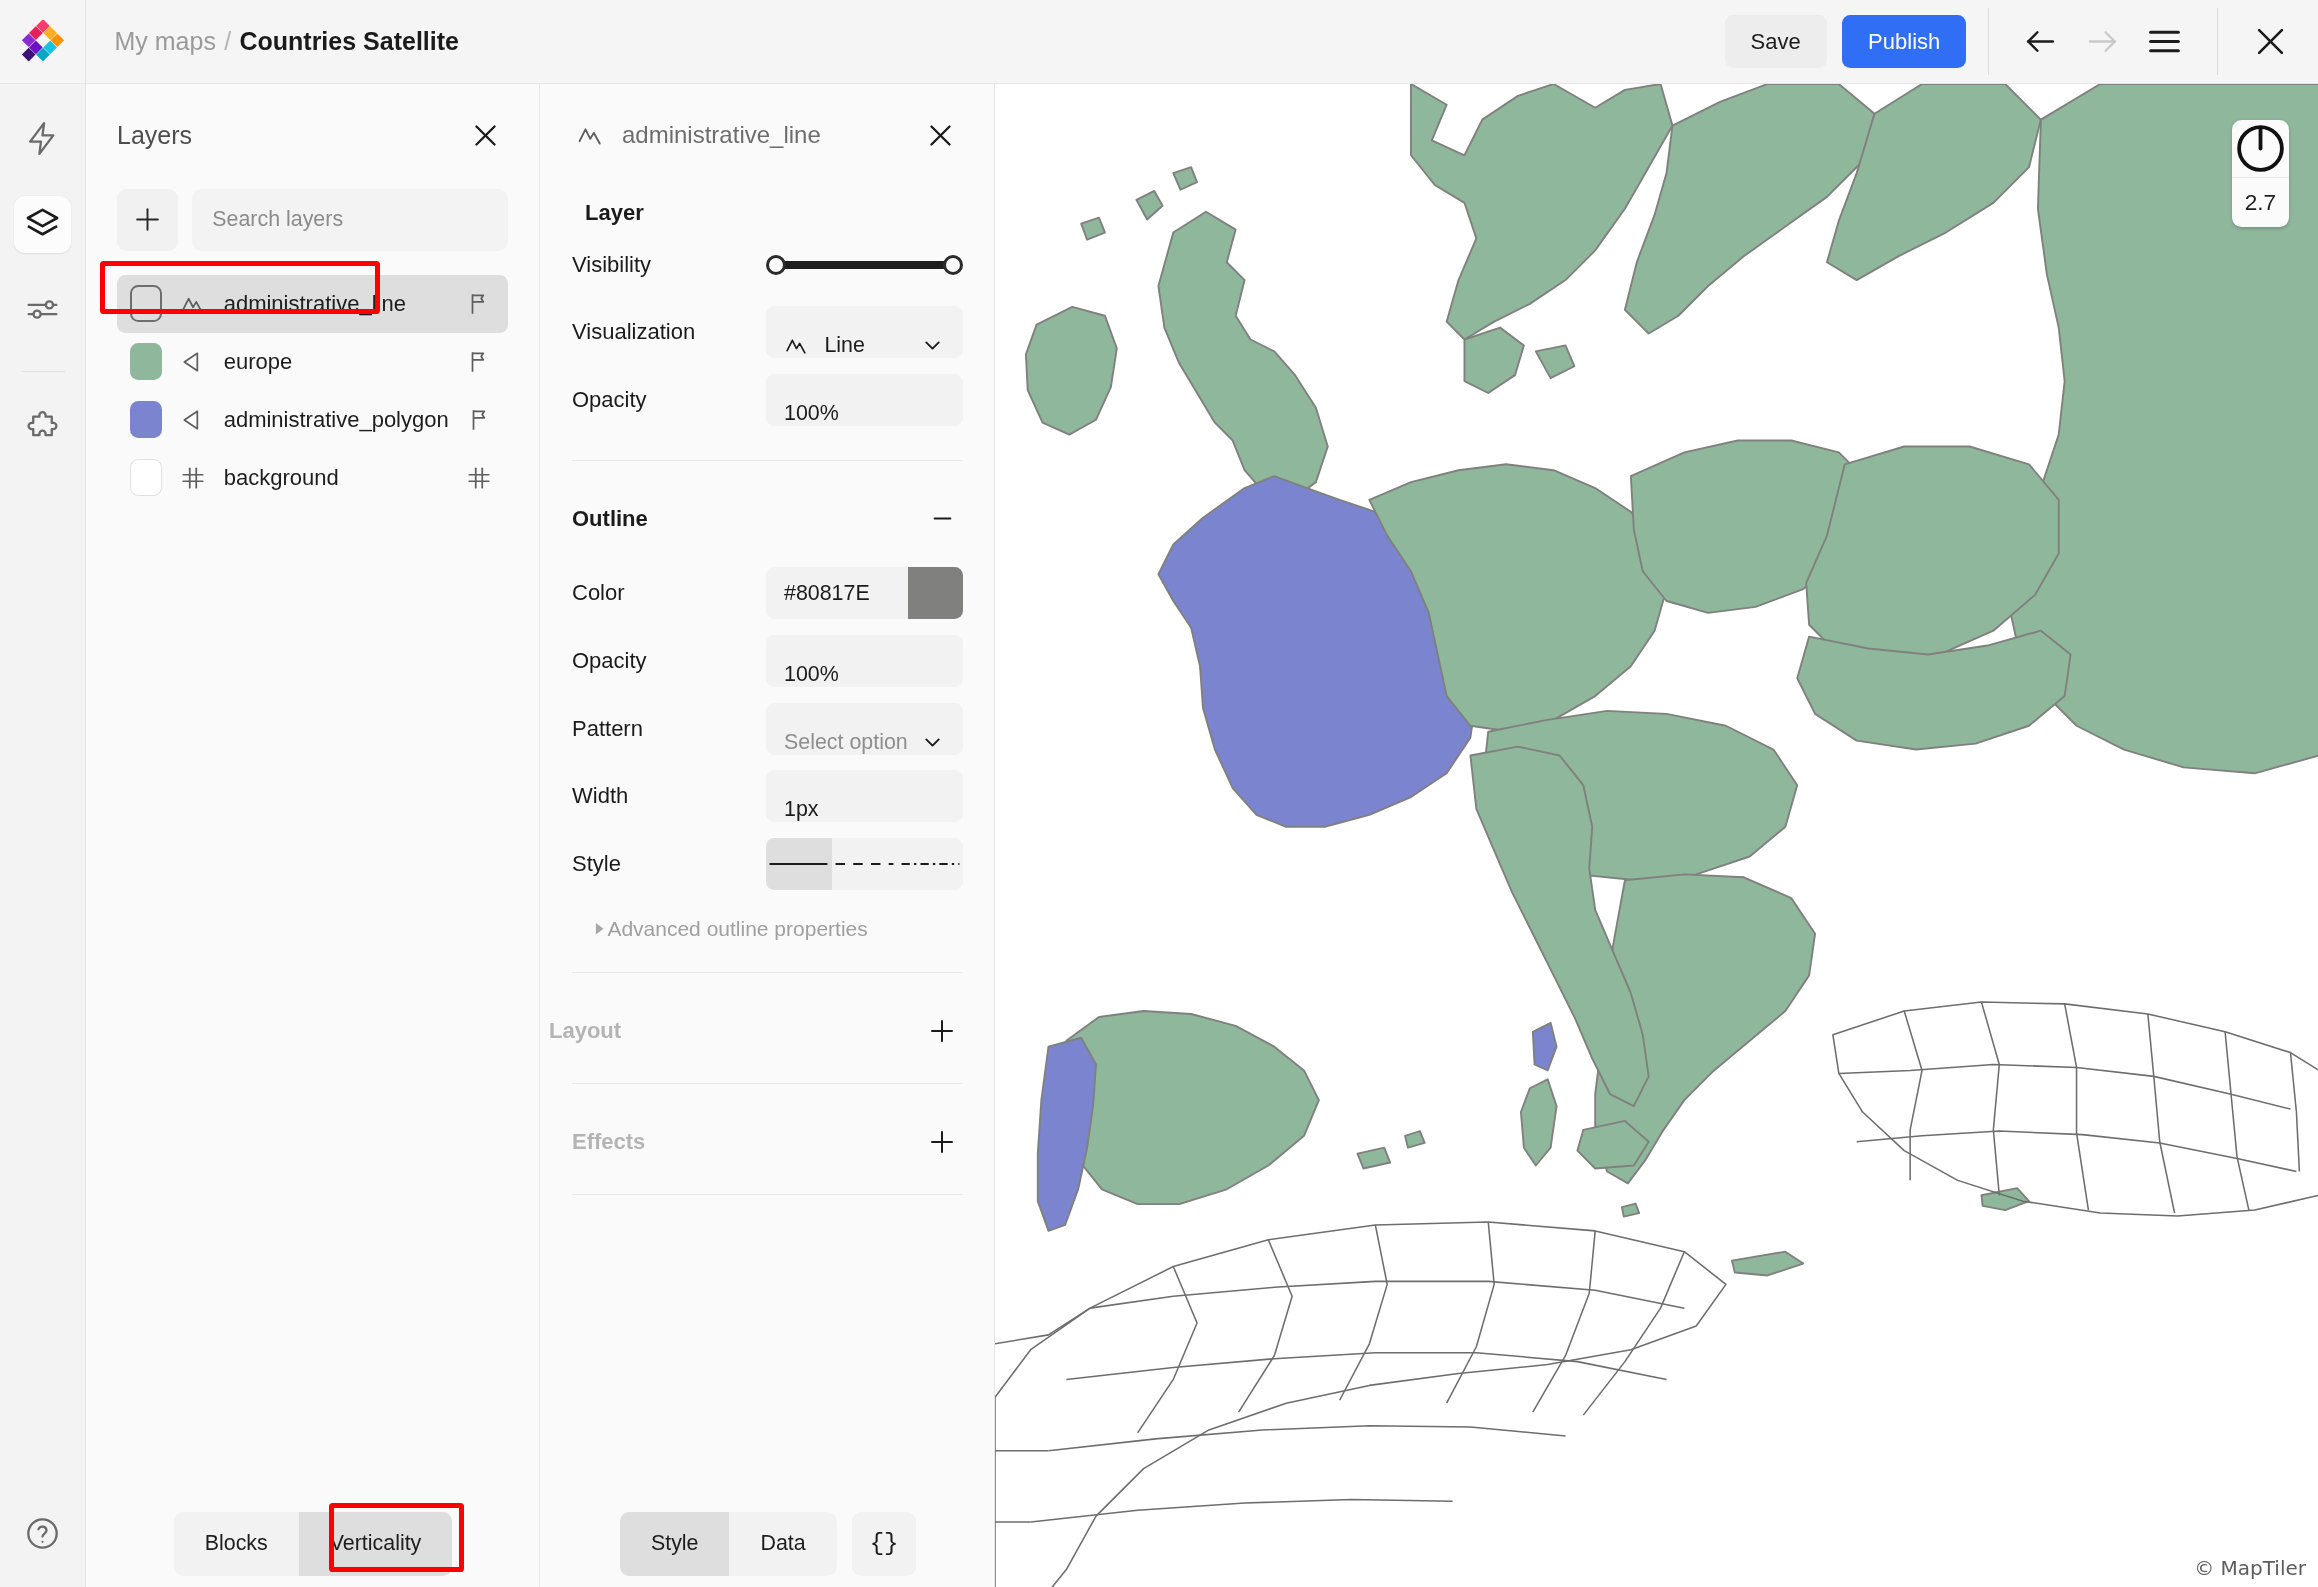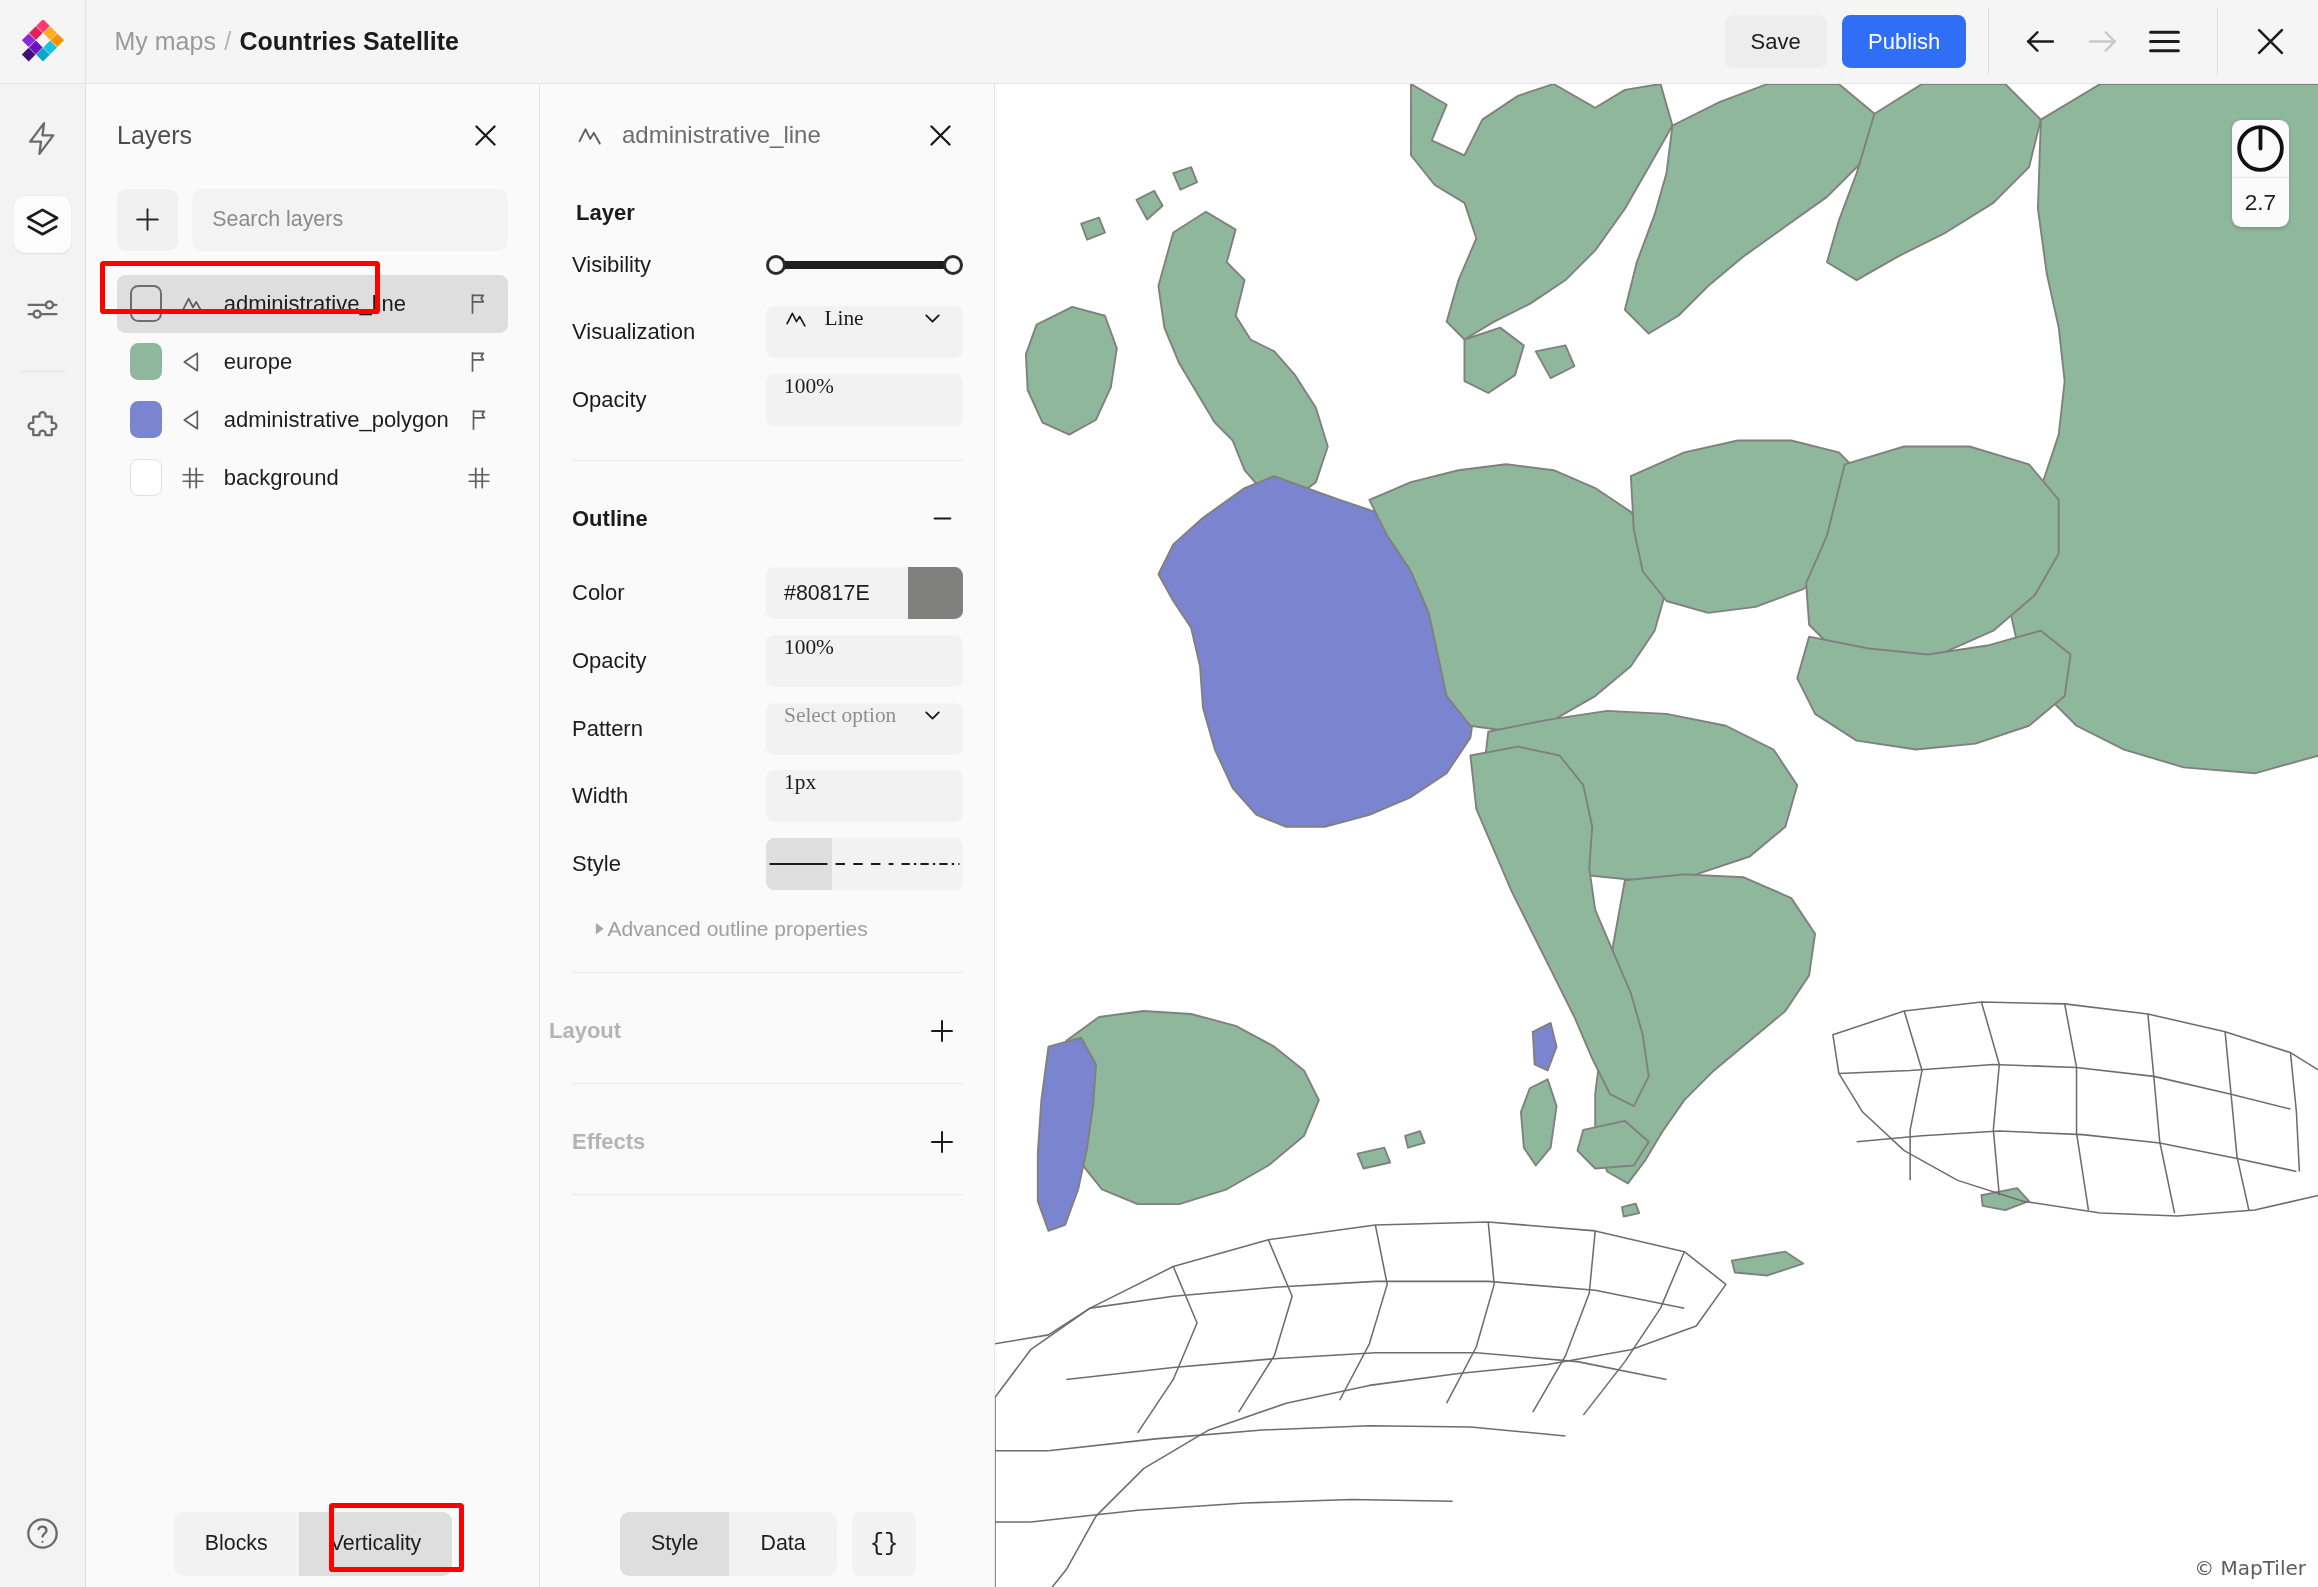--- a/index.html
+++ b/index.html
@@ -147,21 +147,21 @@
   }
   .sp-head {
     display: flex; align-items: center; padding: 28.5px 31px 0 31px;
   }
   .sp-head-icon { width: 37px; display:flex; align-items:center; justify-content:center; flex:0 0 37px; }
   .sp-title { font-size: 24px; color: #6d6d6d; margin-left: 13px; }
   .sp-close { margin-left: auto; width: 45px; height: 45px; display:flex; align-items:center; justify-content:center; cursor:pointer; }
 
   .sect-title {
     font-size: 22px; font-weight: 700; color: #1b1b1b;
-    padding: 42px 31px 0 35px;
+    padding: 42px 31px 0 44px;
   }
   .sect-title.muted { color: #b4b4b4; }
   .sect-head-row {
     display: flex; align-items: center; justify-content: space-between;
     padding: 0 31px;
   }
   .sect-head-row .sect-title { padding: 0; }
   .collapse-btn { width: 42px; height: 42px; display:flex; align-items:center; justify-content:center; cursor:pointer; background:none; border:none; }
 
   .field-row {
@@ -175,22 +175,22 @@
   .slider-track { position:absolute; left: 12px; right: 12px; height: 8.3px; background: #1f1f1f; border-radius: 4.2px; }
   .slider-knob {
     position: absolute; width: 20px; height: 20px; border-radius: 50%;
     background: #fafafa; border: 3px solid #2b2b2b; cursor: pointer;
   }
   .slider-knob.left { left: 0; }
   .slider-knob.right { right: 0; }
 
   .ctl-box {
     height: 52px; background: #f2f2f2; border-radius: 8.3px;
-    display: flex; align-items: flex-start; padding: 0 18px; font-size: 21.4px; color: #1b1b1b;
-    width: 100%; cursor: pointer; font-family: Liberation Serif, serif;
+    display: flex; align-items: flex-end; padding: 0 18px; font-size: 21.4px; color: #1b1b1b;
+    width: 100%; cursor: pointer;
   }
   .ctl-box .viz-icon { margin-right: 15.4px; display:flex; align-items:center; }
   .ctl-box .chev { margin-left: auto; display:flex; align-items:center; }
   .ctl-box.placeholder { color: #8e8e8e; }
 
   .color-box {
     height: 52px; background: #f2f2f2; border-radius: 8.3px; width: 100%;
     display: flex; align-items: center; overflow: hidden; cursor: pointer;
   }
   .color-box .hex { flex: 1; padding: 0 18px; font-size: 21.4px; color: #1b1b1b; }

